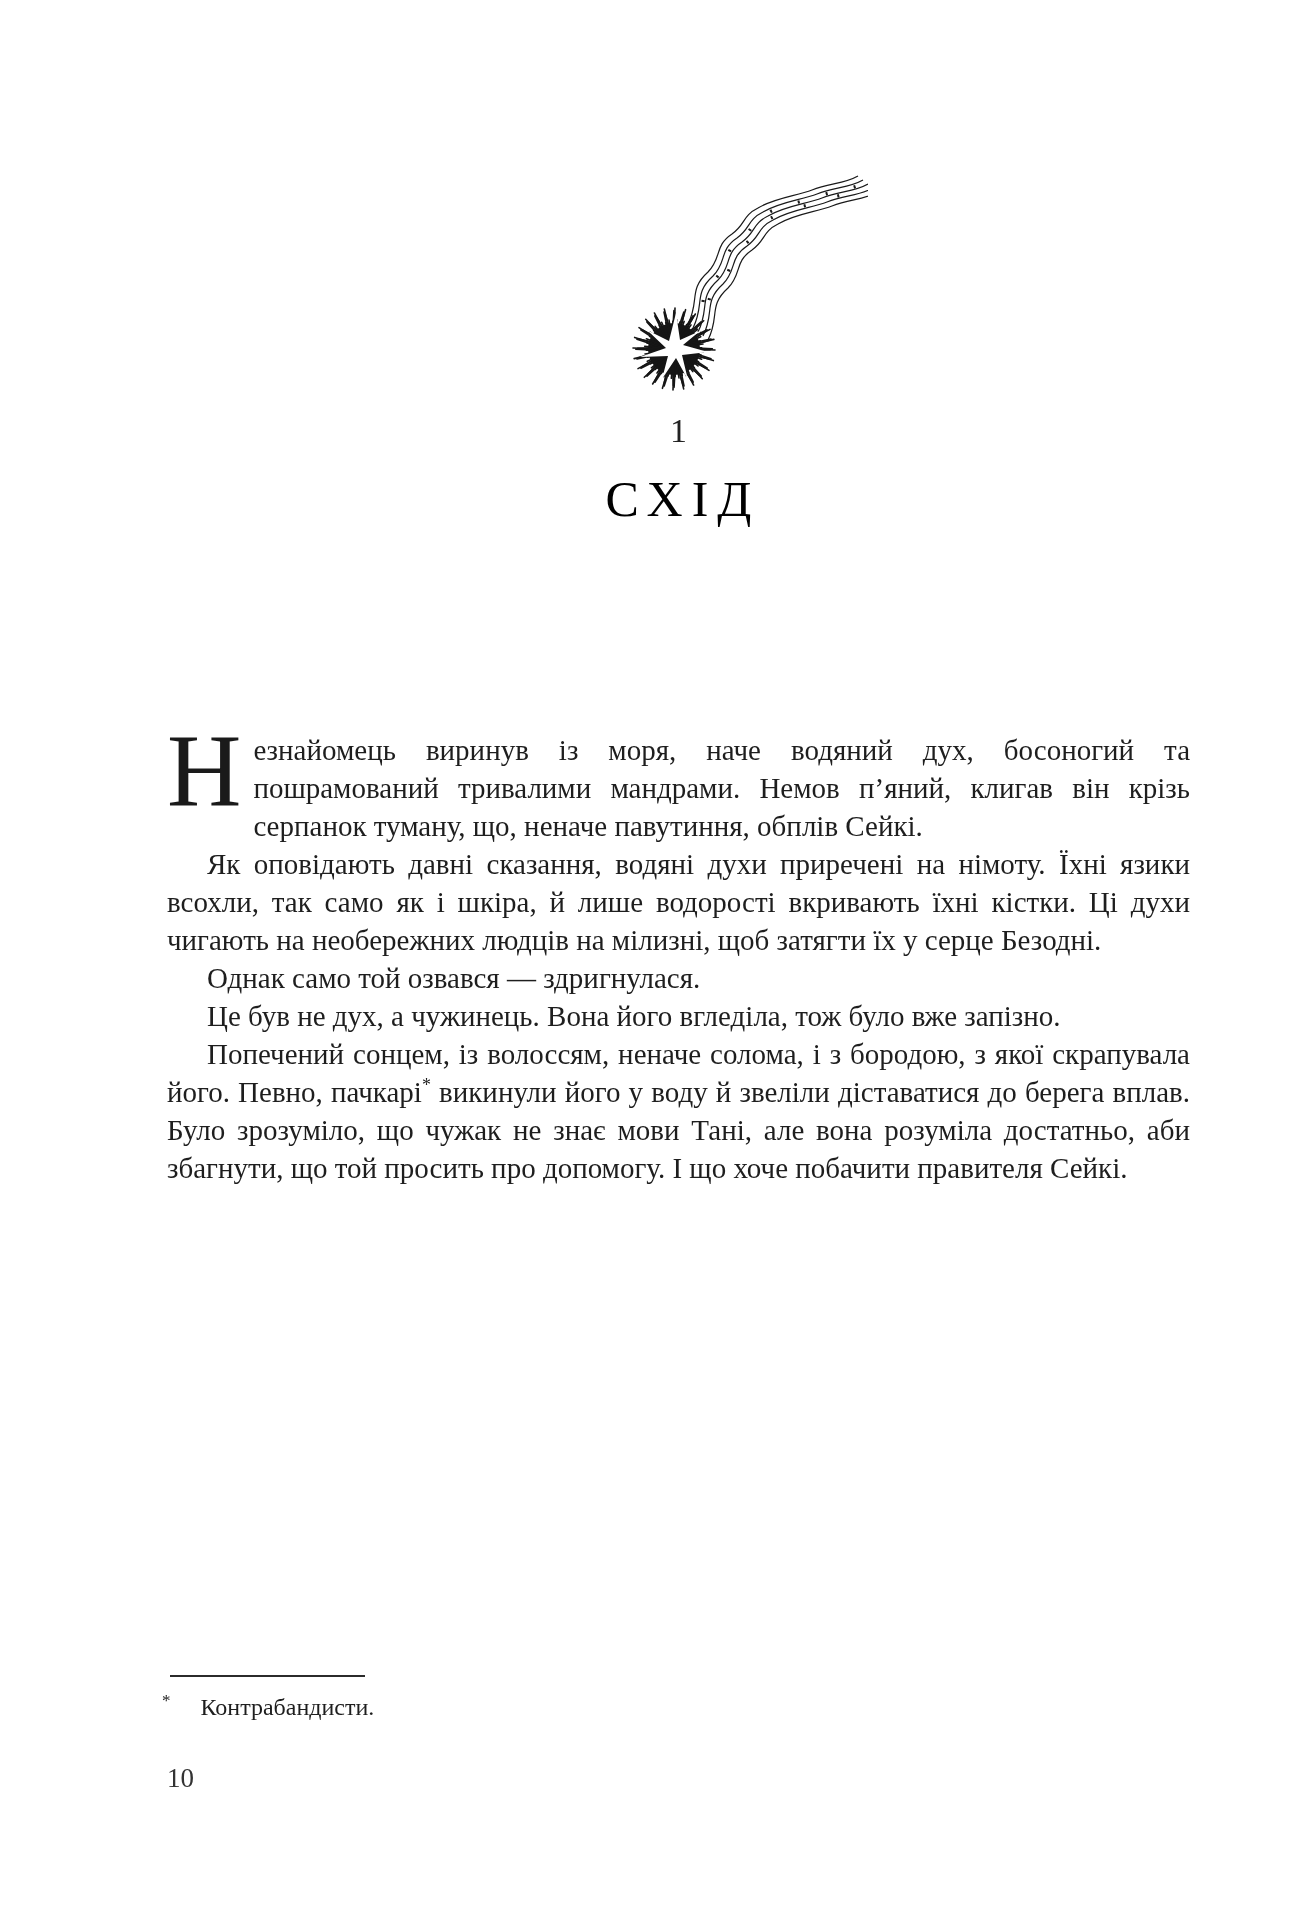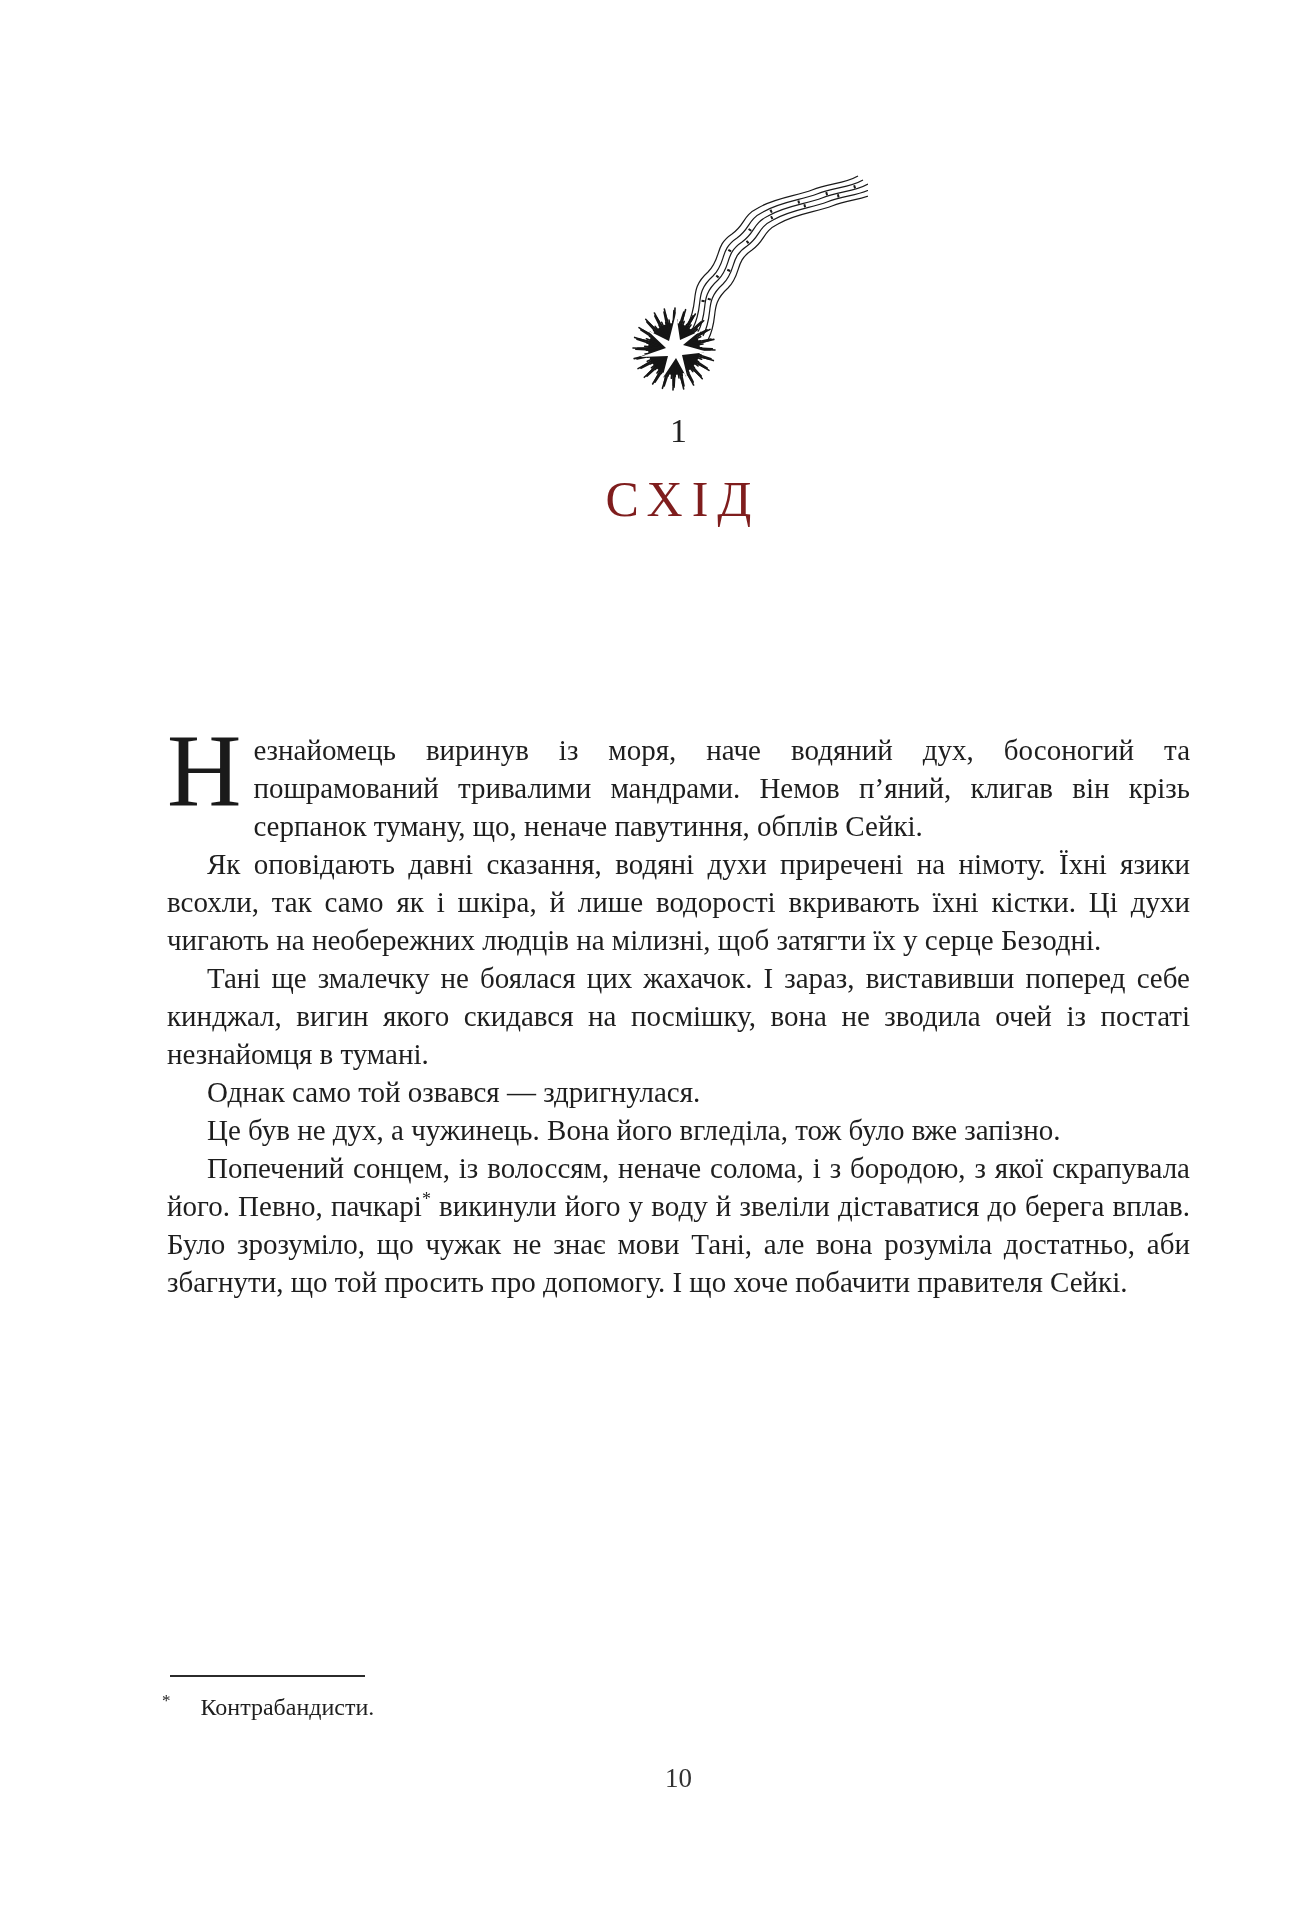--- a/index.html
+++ b/index.html
@@ -33,21 +33,21 @@
   .chapter-title {
     position: absolute;
     left: 167px;
     width: 1023px;
     top: 470px;
     text-align: center;
     font-size: 50px;
     line-height: 58px;
     letter-spacing: 9px;
     text-indent: 9px; 
-    color: #7f1d1d;
+    color: #000000;
   }
   .body-text {
     position: absolute;
     left: 167px;
     top: 731px;
     width: 1023px;
     font-size: 29px;
     line-height: 38px;
     text-align: justify;
   }
@@ -80,21 +80,20 @@
     display: inline-block;
     font-size: 17px;
     vertical-align: super;
     margin-right: 30px;
   }
   .page-number {
     position: absolute;
     left: 167px;
     width: 1023px;
     top: 1763px;
-    text-align: center;
     font-size: 27px;
     color: #333;
     font-family: Liberation Serif, serif;
   }
 </style>
 </head>
 <body>
 
 <div class="page">
 
@@ -152,21 +151,20 @@
 
   <div class="chapter-number">1</div>
 
   <div class="chapter-title">СХІД</div>
 
   <div class="body-text">
     <p class="first">
       <span class="dropcap">Н</span><span>езнайомець виринув із моря, наче водяний дух, босоногий та пошрамований тривалими мандрами. Немов п’яний, клигав він крізь серпанок туману, що, неначе павутиння, обплів Сейкі.</span>
     </p>
     <p>Як оповідають давні сказання, водяні духи приречені на німоту. Їхні язики всохли, так само як і шкіра, й лише водорості вкривають їхні кістки. Ці духи чигають на необережних людців на мілизні, щоб затягти їх у серце Безодні.</p>
-    <p>Тані ще змалечку не боялася цих жахачок. І зараз, виставивши поперед себе кинджал, вигин якого скидався на посмішку, вона не зводила очей із постаті незнайомця в тумані.</p>
     <p>Однак само той озвався — здригнулася.</p>
     <p>Це був не дух, а чужинець. Вона його вгледіла, тож було вже запізно.</p>
     <p>
       <span>Попечений сонцем, із волоссям, неначе солома, і з бородою, з якої скрапувала його. Певно, пачкарі</span><span class="fnref">*</span><span> викинули його у воду й звеліли діставатися до берега вплав. Було зрозуміло, що чужак не знає мови Тані, але вона розуміла достатньо, аби збагнути, що той просить про допомогу. І що хоче побачити правителя Сейкі.</span>
     </p>
   </div>
 
   <div class="footnote-rule"></div>
   <div class="footnote">
     <span class="marker">*</span><span>Контрабандисти.</span>

